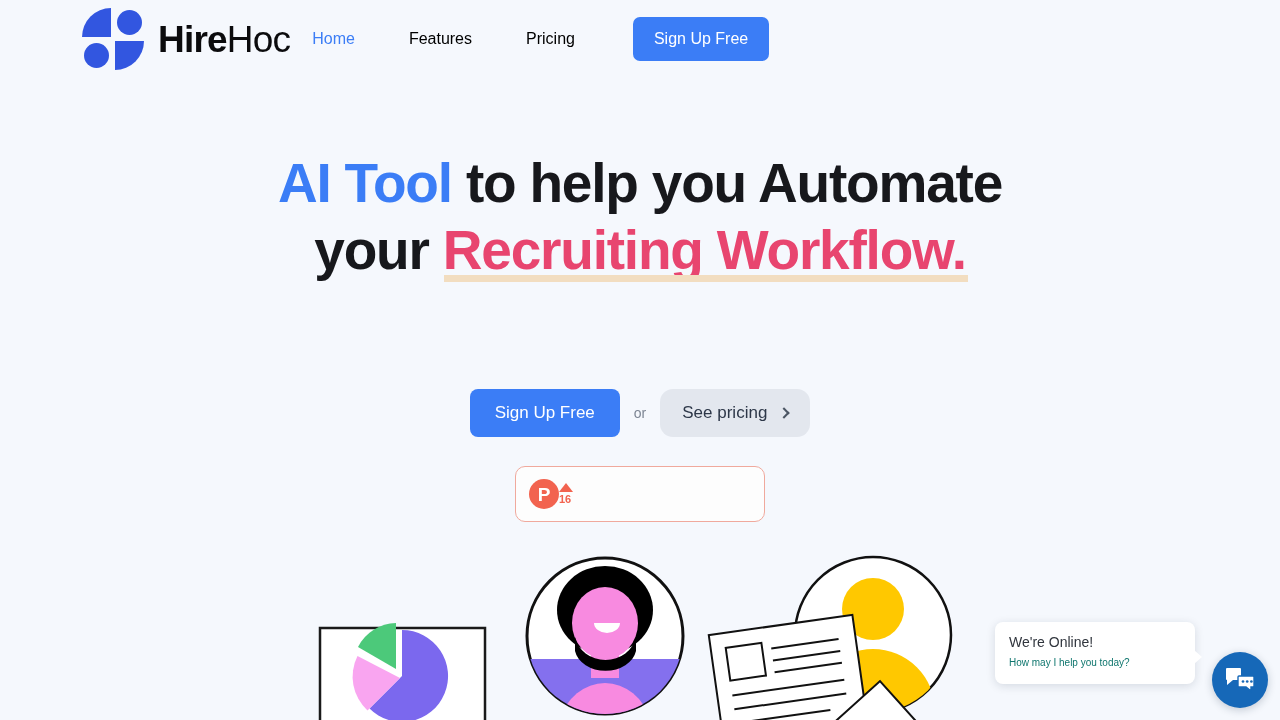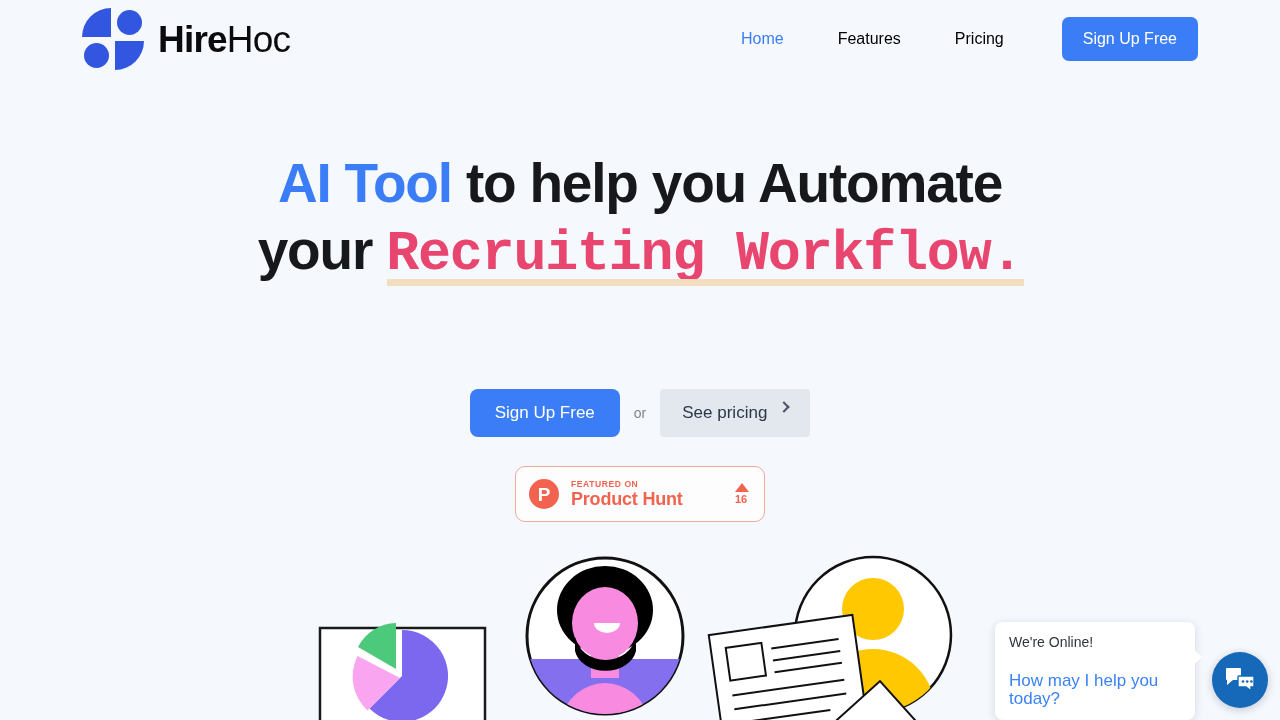--- a/index.html
+++ b/index.html
@@ -18,21 +18,21 @@
   }
 
   
   .header {
     position: absolute;
     top: 0; left: 0;
     width: 1280px;
     height: 78px;
     display: flex;
     align-items: center;
-    justify-content: space-between;
+    justify-content: flex-start;
     padding: 0 82px 0 82px;
   }
 
   .brand {
     display: flex;
     align-items: center;
     gap: 14px;
     height: 60px;
   }
 
@@ -112,21 +112,20 @@
     font-weight: 700;
     line-height: 67px;
     letter-spacing: -1.2px;
     color: #17181c;
   }
   .hl-blue { color: #3b7df6; margin-top: 32px; }
   .hl-pink {
     color: #e8456f;
     position: relative;
     display: inline-block;
-    font-family: Liberation Mono, monospace;
   }
   .hl-underline {
     position: absolute;
     left: 1px;
     right: -2px;
     bottom: 2px;
     height: 7px;
     background: #f2ddc0;
   }
 
@@ -161,25 +160,26 @@
   }
   .or-text {
     font-size: 14px;
     color: #7d8694;
   }
   .btn-secondary {
     background: #e3e7ee;
     color: #2d3748;
     font-size: 17px;
     border: none;
-    border-radius: 4px;
+    border-radius: 13px;
     padding: 14px 22px;
     cursor: pointer;
     font-family: inherit;
     display: flex;
+    align-items: center;
     gap: 13px;
     line-height: 1.2;
   }
   .chev {
     display: inline-block;
     width: 8px; height: 8px;
     border-right: 2px solid #4b5563;
     border-top: 2px solid #4b5563;
     transform: rotate(45deg);
     position: relative;
@@ -276,24 +276,24 @@
     border-top: 7px solid transparent;
     border-bottom: 7px solid transparent;
     border-left: 8px solid #ffffff;
   }
   .chat-title {
     font-size: 14px;
     color: #30353d;
     line-height: 19px;
   }
   .chat-sub {
-    font-size: 17px;
-    color: #3b82f6;
+    font-size: 10px;
+    color: #0f766e;
     line-height: 18px;
-    margin-top: 20px;
+    margin-top: 2px;
   }
   .chat-fab {
     position: absolute;
     left: 1212px;
     top: 652px;
     width: 56px; height: 56px;
     border-radius: 50%;
     background: #1668b8;
     box-shadow: 0 2px 9px rgba(20,35,60,0.22);
     display: flex;
@@ -334,24 +334,20 @@
   <button class="btn-primary">Sign Up Free</button>
   <span class="or-text">or</span>
   <button class="btn-secondary">
     <span>See pricing</span>
     <span class="chev"></span>
   </button>
 </div>
 
 <div class="ph-badge">
   <div class="ph-logo">P</div>
-  <div class="ph-text">
-    <div class="ph-sup">FEATURED ON</div>
-    <div class="ph-name">Product Hunt</div>
-  </div>
   <div class="ph-votes">
     <div class="ph-arrow"></div>
     <div class="ph-count">16</div>
   </div>
 </div>
 
 <div class="illustration">
   <svg width="1280" height="175" viewBox="0 0 1280 175">
 
     <g>

